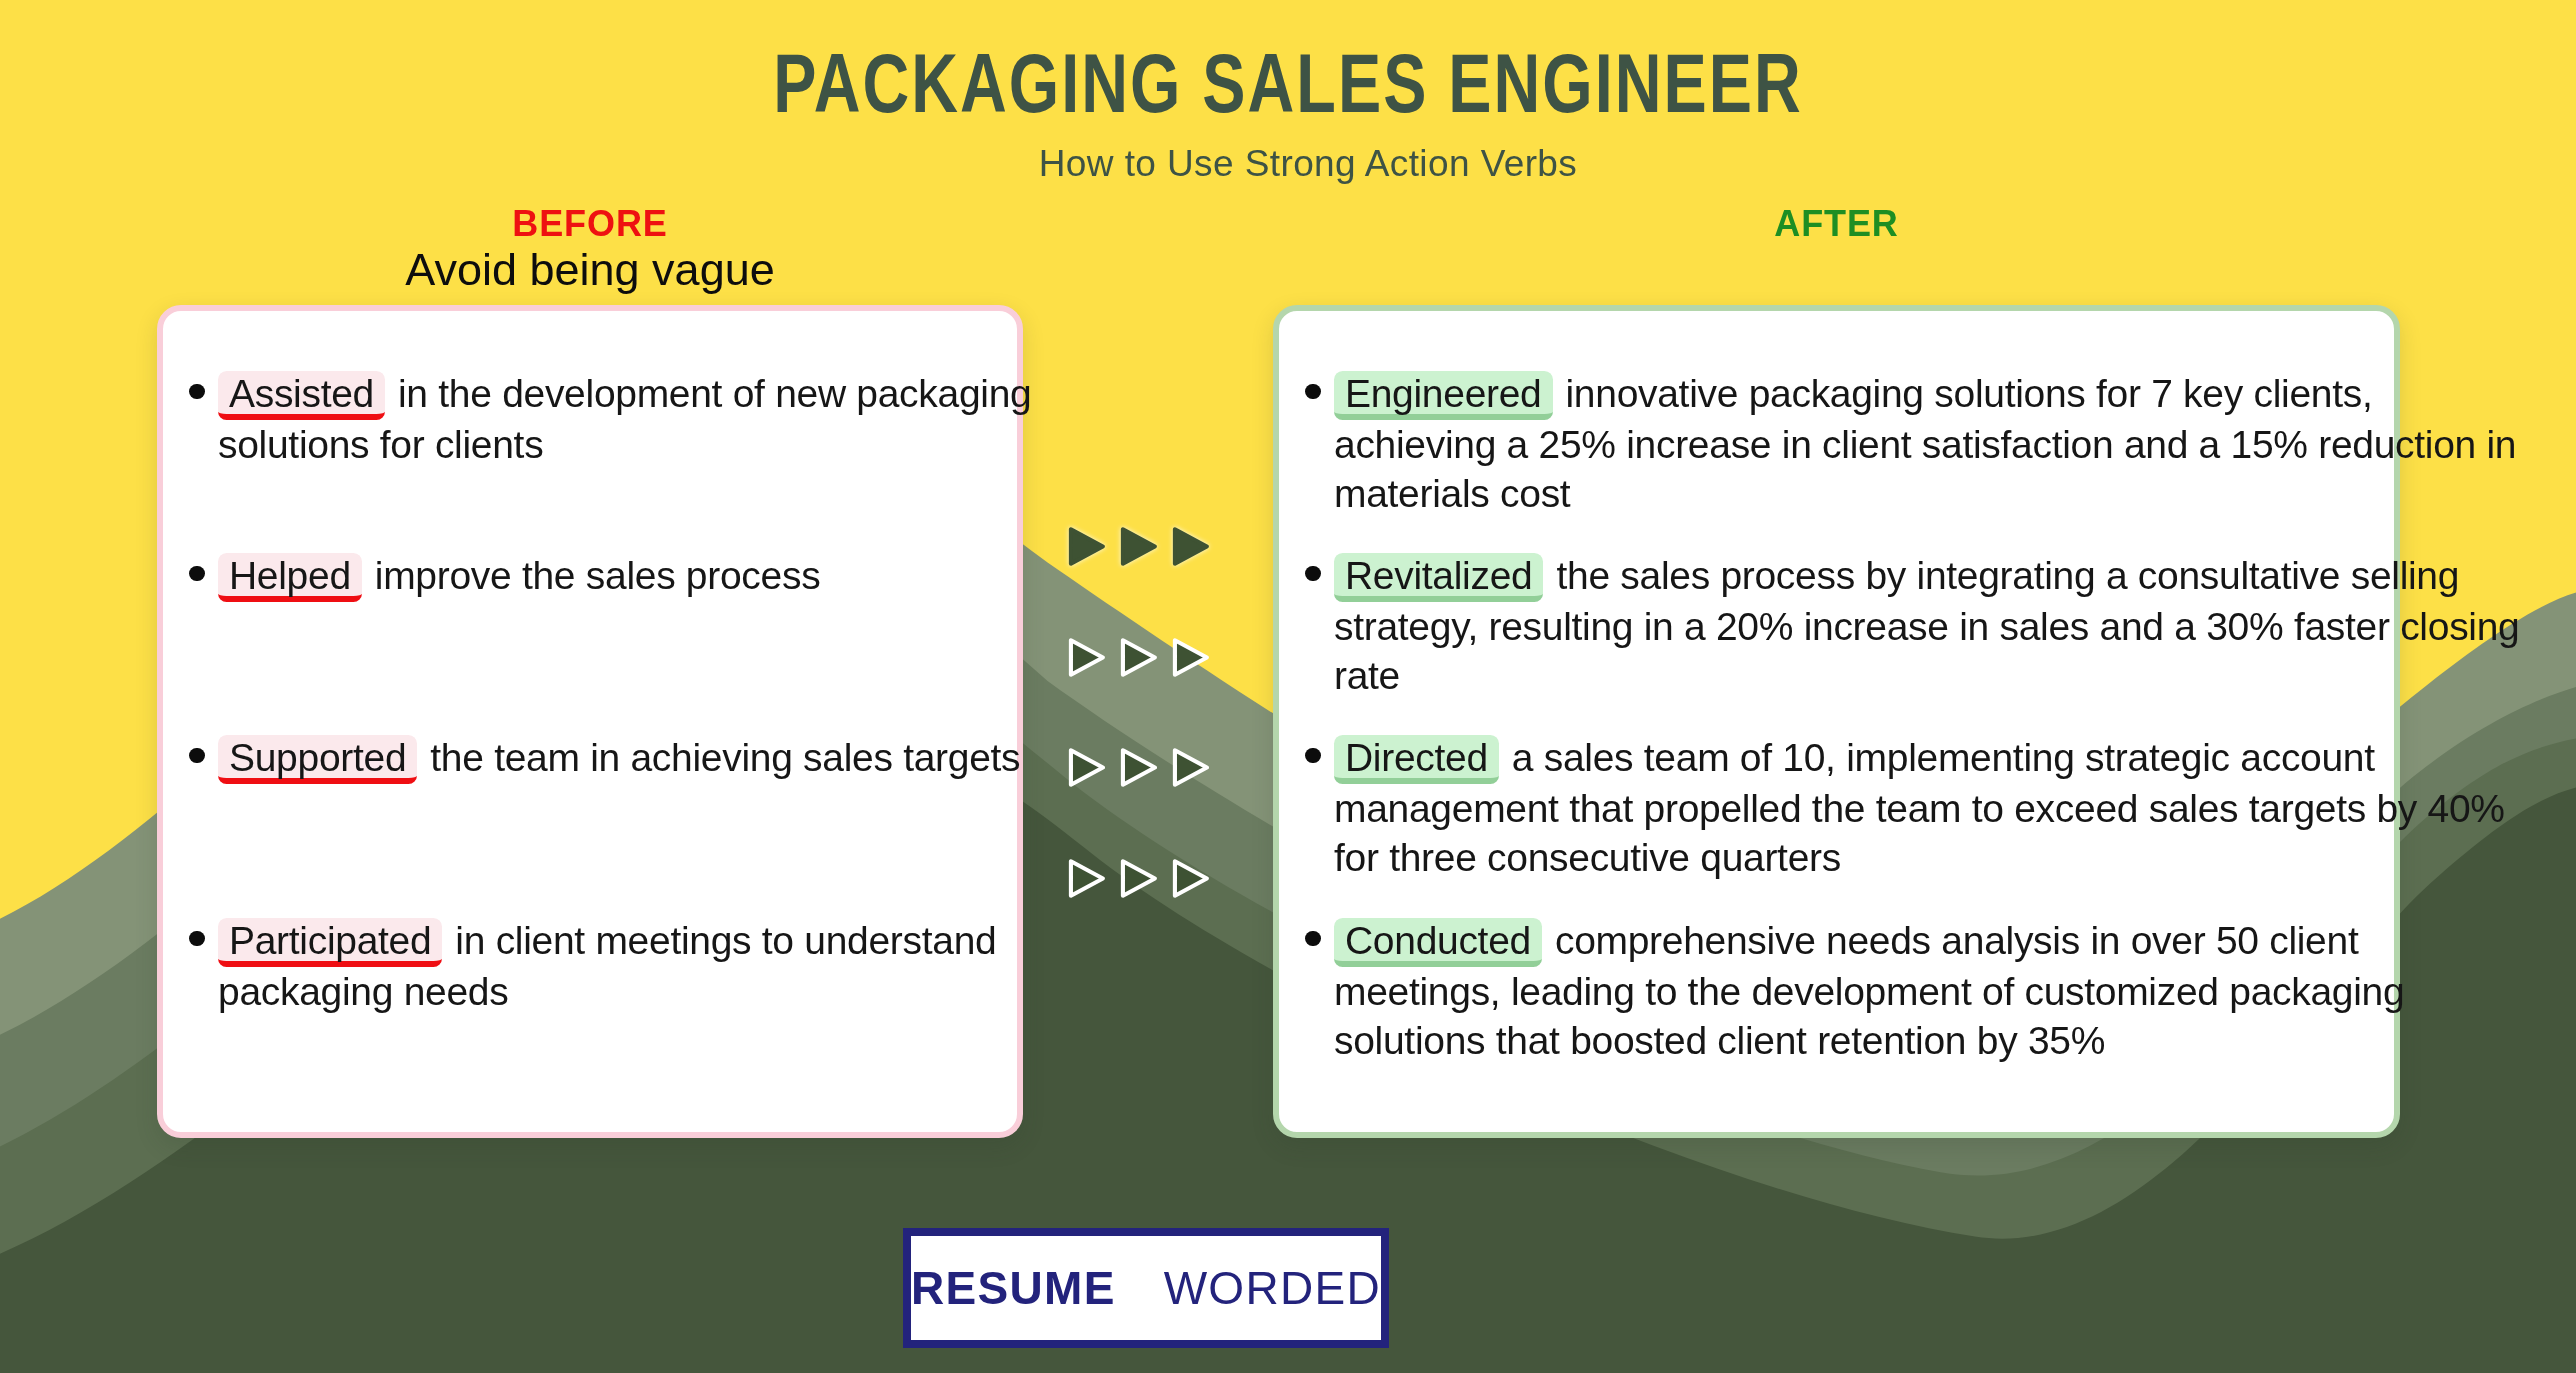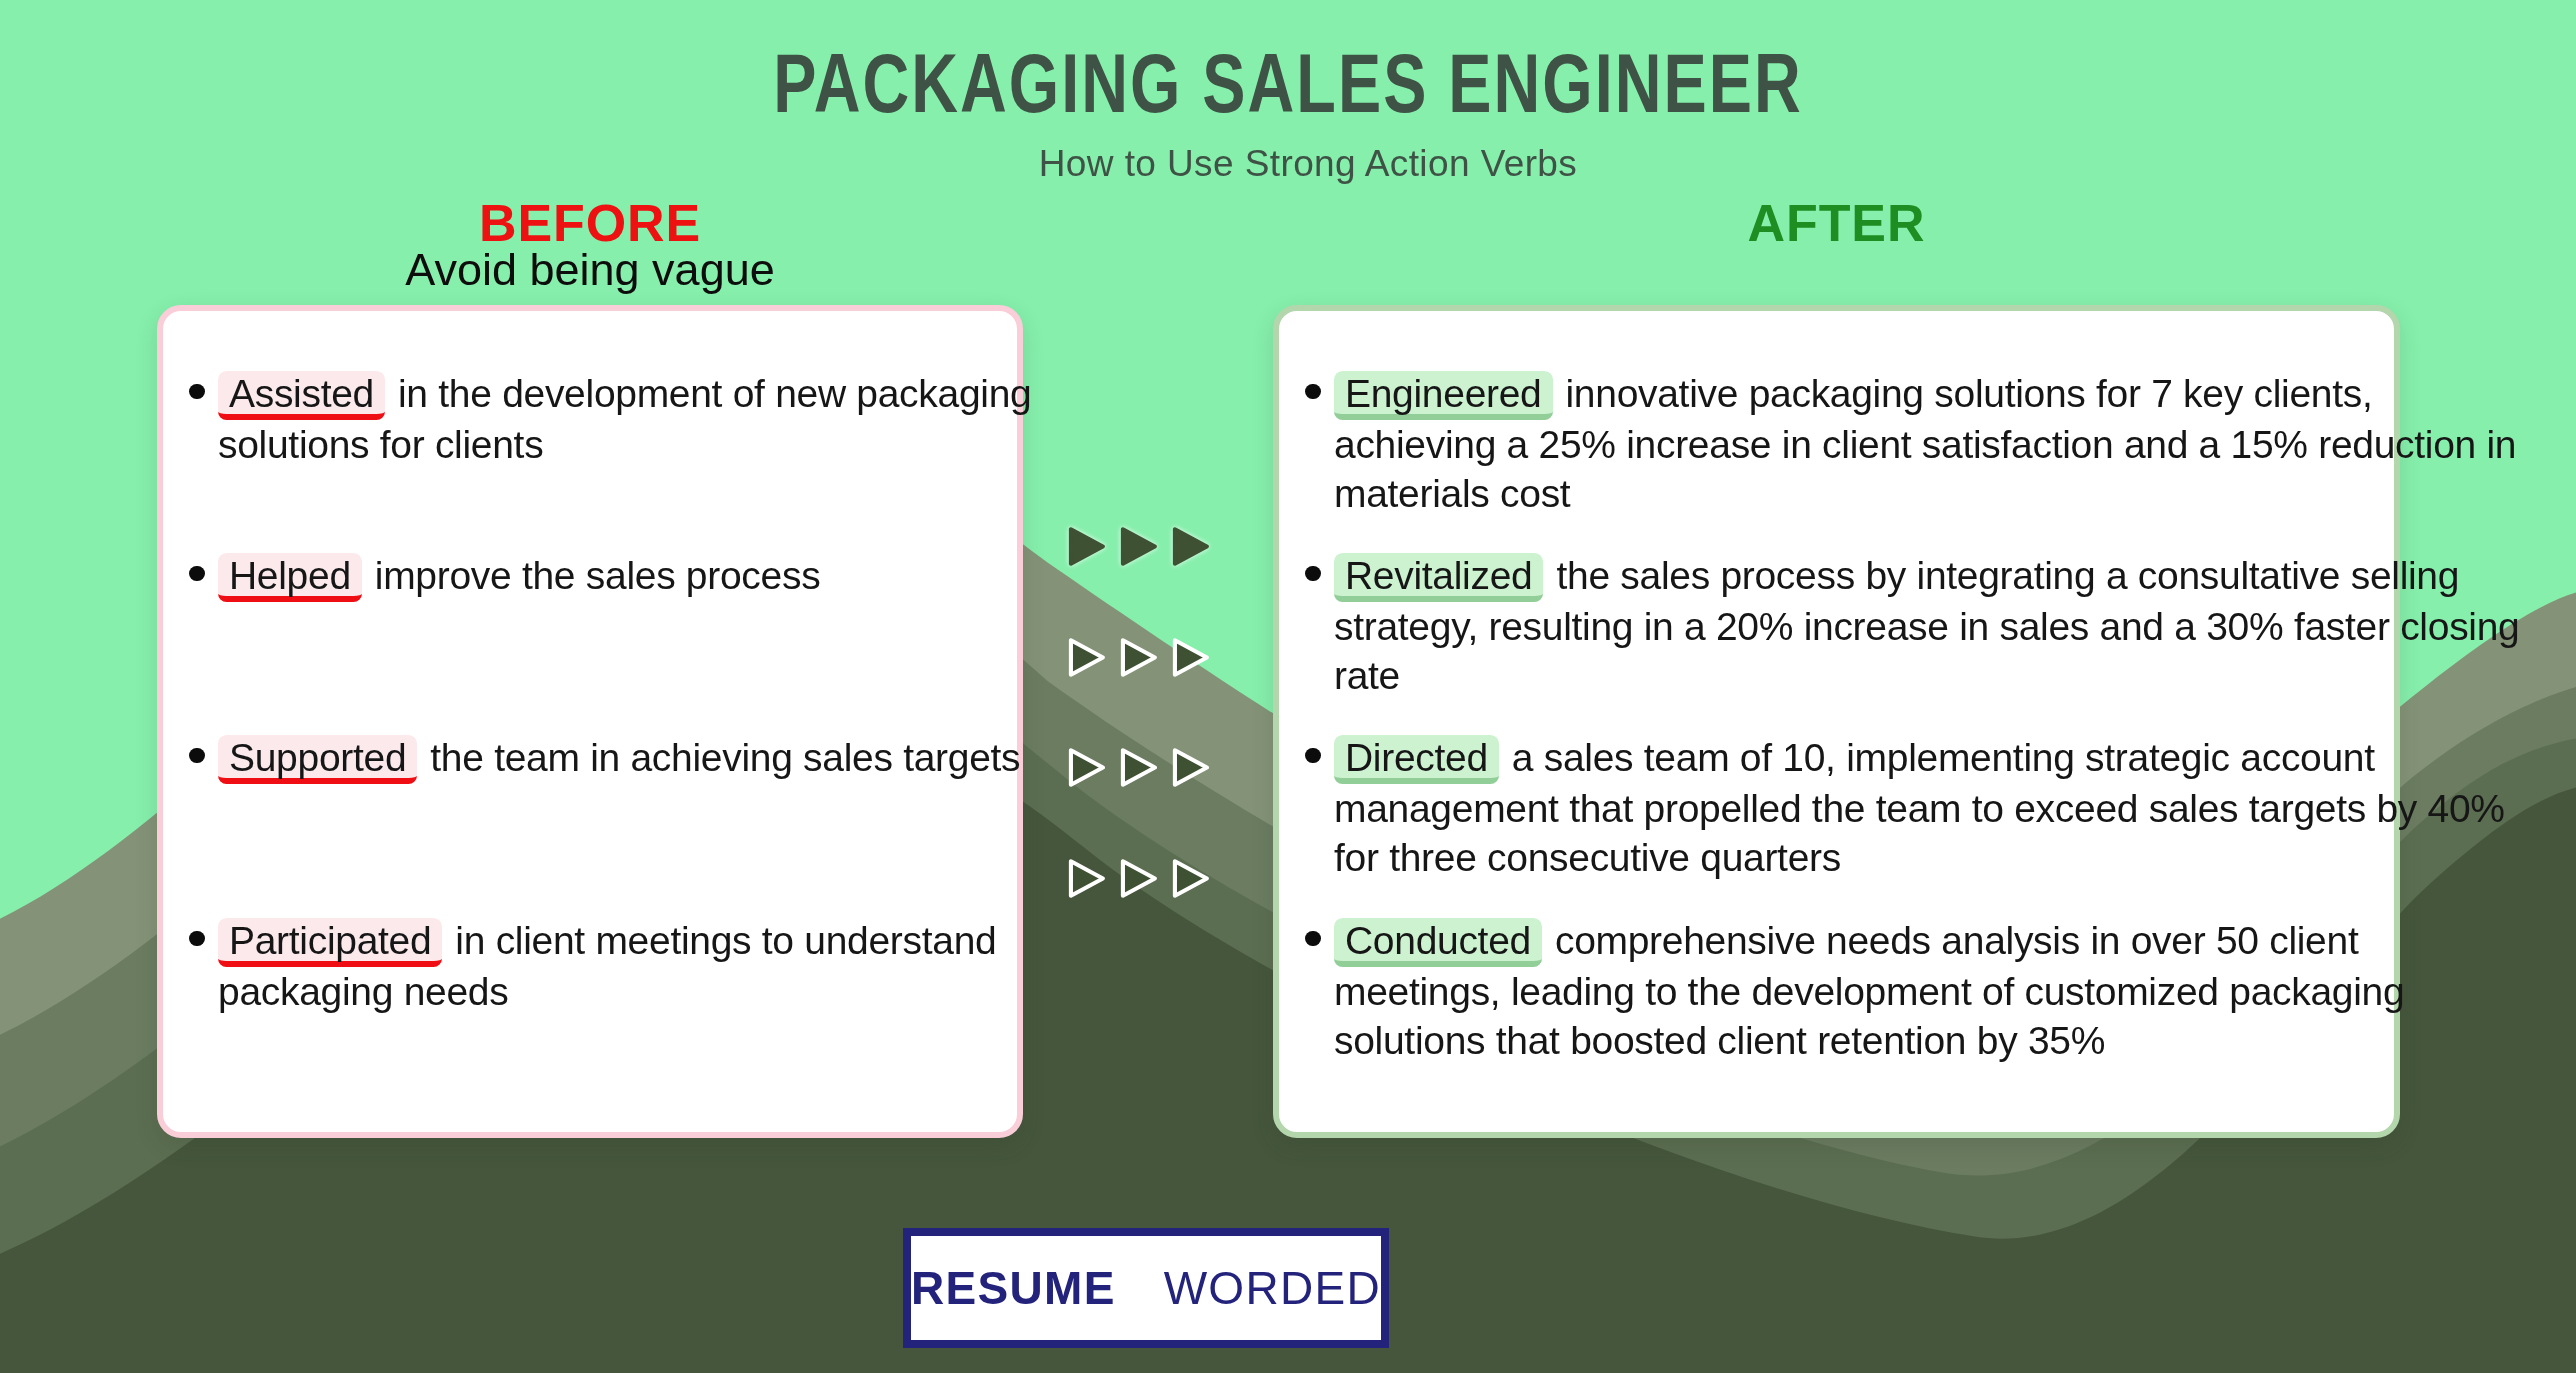--- a/index.html
+++ b/index.html
@@ -1,30 +1,30 @@
 <!DOCTYPE html>
 <html style="font-size:13.7px"><head>
 <meta charset="utf-8">
 <style>
   html,body{margin:0;padding:0;}
   body{font-family:"Liberation Sans", sans-serif; background:#eaf2fb;}
-  .stage{position:relative;width:2576px;height:1374px;overflow:hidden;background:#86efac;}
+  .stage{position:relative;width:2576px;height:1374px;overflow:hidden;background:#fde047;}
 
   
   .bg-hills{position:absolute;left:0;top:0;width:2576px;height:1374px;}
 
   
   .page-title{position:absolute;left:0;top:36px;width:100%;text-align:center;
     font-size:83px;font-weight:700;color:#3e5345;letter-spacing:2.6px;
     transform:scaleX(.78);transform-origin:center;white-space:nowrap;}
   .page-subtitle{position:absolute;left:0;top:143px;width:100%;text-align:center;
     font-size:37px;color:#3e5345;letter-spacing:0.4px;padding-left:20px;}
 
   .col-head{position:absolute;text-align:center;}
-  .col-head .label{font-size:52px;font-weight:700;letter-spacing:0.9px;line-height:45px;}
+  .col-head .label{font-size:36px;font-weight:700;letter-spacing:0.9px;line-height:45px;}
   .col-head .sublabel{font-size:45px;font-weight:400;color:#0d0d0d;line-height:41px;margin-top:3.4px;}
   .col-head.before{left:157px;width:866px;top:201px;}
   .col-head.after{left:1273px;width:1127px;top:201px;}
   .col-head.before .label{color:#ee1111;}
   .col-head.after .label{color:#1e8e23;}
 
   
   .card{position:absolute;top:305px;height:833px;box-sizing:border-box;background:#fff;
     border-radius:24px;box-shadow:0 8.6px 22px rgba(40,60,40,.15);}
   .card.before{left:157px;width:866px;border:6.9px solid #f9ced9;}

